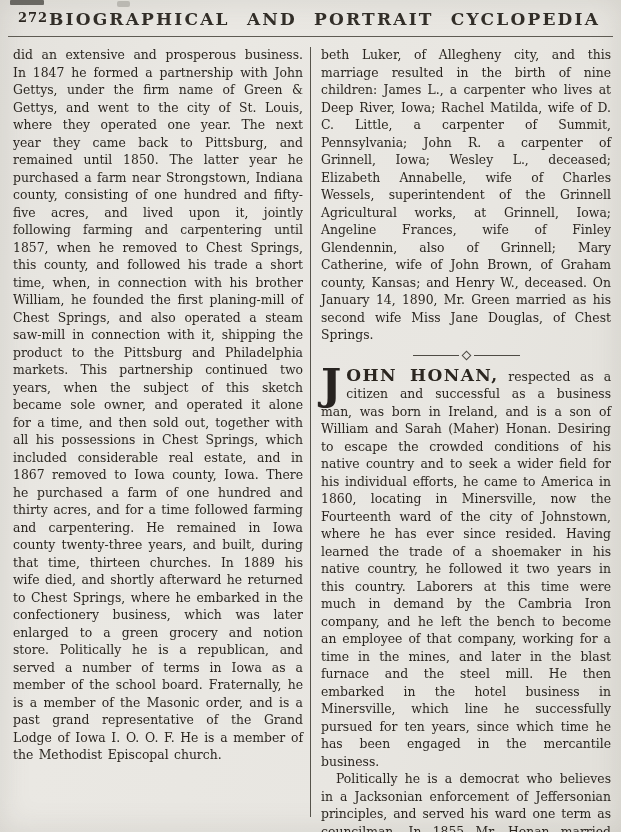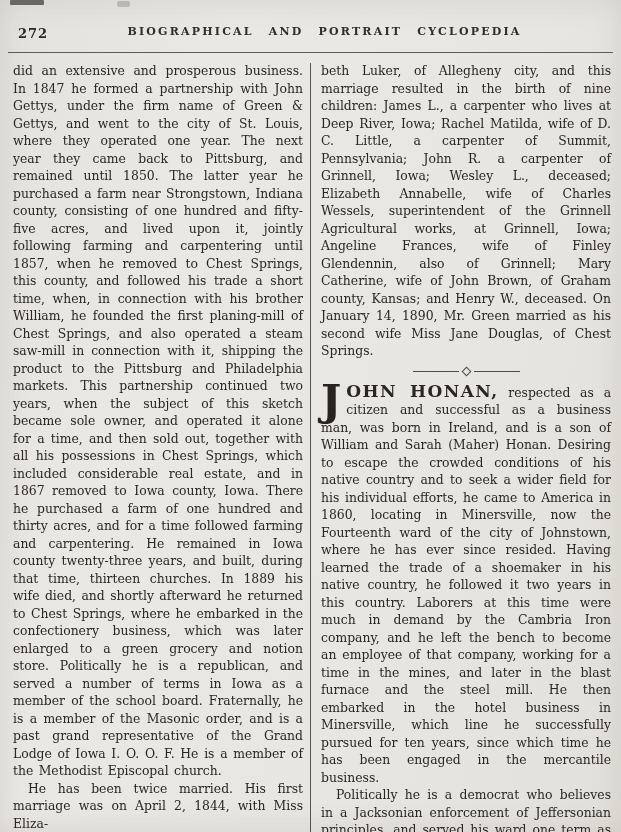--- a/index.html
+++ b/index.html
@@ -20,28 +20,28 @@
     position: absolute; top: 0; left: 10px;
     width: 34px; height: 5px;
     background: #43413c; opacity: .75; border-radius: 1px;
   }
   .scan-smudge-b {
     position: absolute; top: 1px; left: 117px;
     width: 13px; height: 6px;
     background: #8e8c84; opacity: .45; border-radius: 2px;
   }
 
-  .header { position: relative; height: 24px; padding-top: 9px; margin-top: 16px; }
+  .header { position: relative; height: 24px; padding-top: 9px; }
   .page-num {
     position: absolute; left: 18px; top: 10px;
     font-size: 13px; font-weight: 700; letter-spacing: 1px;
   }
   .running-title {
     display: block; text-align: center;
-    font-size: 11px; font-weight: 600;
+    font-size: 17px; font-weight: 600;
     letter-spacing: 2.2px; word-spacing: 9px;
     color: #322e28;
     padding-left: 28px;
   }
   .header-rule {
     border: 0; border-top: 1.6px solid #5e5b53;
     margin: 3px 8px 0 8px;
   }
 
   .columns { display: flex; margin: 9px 10px 0 13px; }
@@ -103,21 +103,20 @@
     <span class="page-num">272</span>
     <span class="running-title">BIOGRAPHICAL AND PORTRAIT CYCLOPEDIA</span>
   </header>
 
   <hr class="header-rule">
 
   <div class="columns">
 
     <div class="col left">
       <p class="para">did an extensive and prosperous business.  In 1847 he formed a partnership with John Gettys, under the firm name of Green &amp; Gettys, and went to the city of St. Louis, where they operated one year.  The next year they came back to Pittsburg, and remained until 1850.  The latter year he purchased a farm near Strongstown, Indiana county, consisting of one hundred and fifty-five acres, and lived upon it, jointly following farming and carpentering until 1857, when he removed to Chest Springs, this county, and followed his trade a short time, when, in connection with his brother William, he founded the first planing-mill of Chest Springs, and also operated a steam saw-mill in connection with it, shipping the product to the Pittsburg and Philadelphia markets.  This partnership continued two years, when the subject of this sketch became sole owner, and operated it alone for a time, and then sold out, together with all his possessions in Chest Springs, which included considerable real estate, and in 1867 removed to Iowa county, Iowa.  There he purchased a farm of one hundred and thirty acres, and for a time followed farming and carpentering.  He remained in Iowa county twenty-three years, and built, during that time, thirteen churches.  In 1889 his wife died, and shortly afterward he returned to Chest Springs, where he embarked in the confectionery business, which was later enlarged to a green grocery and notion store.  Politically he is a republican, and served a number of terms in Iowa as a member of the school board.  Fraternally, he is a member of the Masonic order, and is a past grand representative of the Grand Lodge of Iowa I. O. O. F.  He is a member of the Methodist Episcopal church.</p>
-      <p class="para indent">He has been twice married.  His first marriage was on April 2, 1844, with Miss Eliza-</p>
     </div>
 
     <div class="col-rule"></div>
 
     <div class="col right">
       <p class="para">beth Luker, of Allegheny city, and this marriage resulted in the birth of nine children: James L., a carpenter who lives at Deep River, Iowa; Rachel Matilda, wife of D. C. Little, a carpenter of Summit, Pennsylvania; John R. a carpenter of Grinnell, Iowa; Wesley L., deceased; Elizabeth Annabelle, wife of Charles Wessels, superintendent of the Grinnell Agricultural works, at Grinnell, Iowa; Angeline Frances, wife of Finley Glendennin, also of Grinnell; Mary Catherine, wife of John Brown, of Graham county, Kansas; and Henry W., deceased.  On January 14, 1890, Mr. Green married as his second wife Miss Jane Douglas, of Chest Springs.</p>
 
       <div class="section-divider">
         <span class="d-line"></span>
         <span class="d-diamond"></span>

